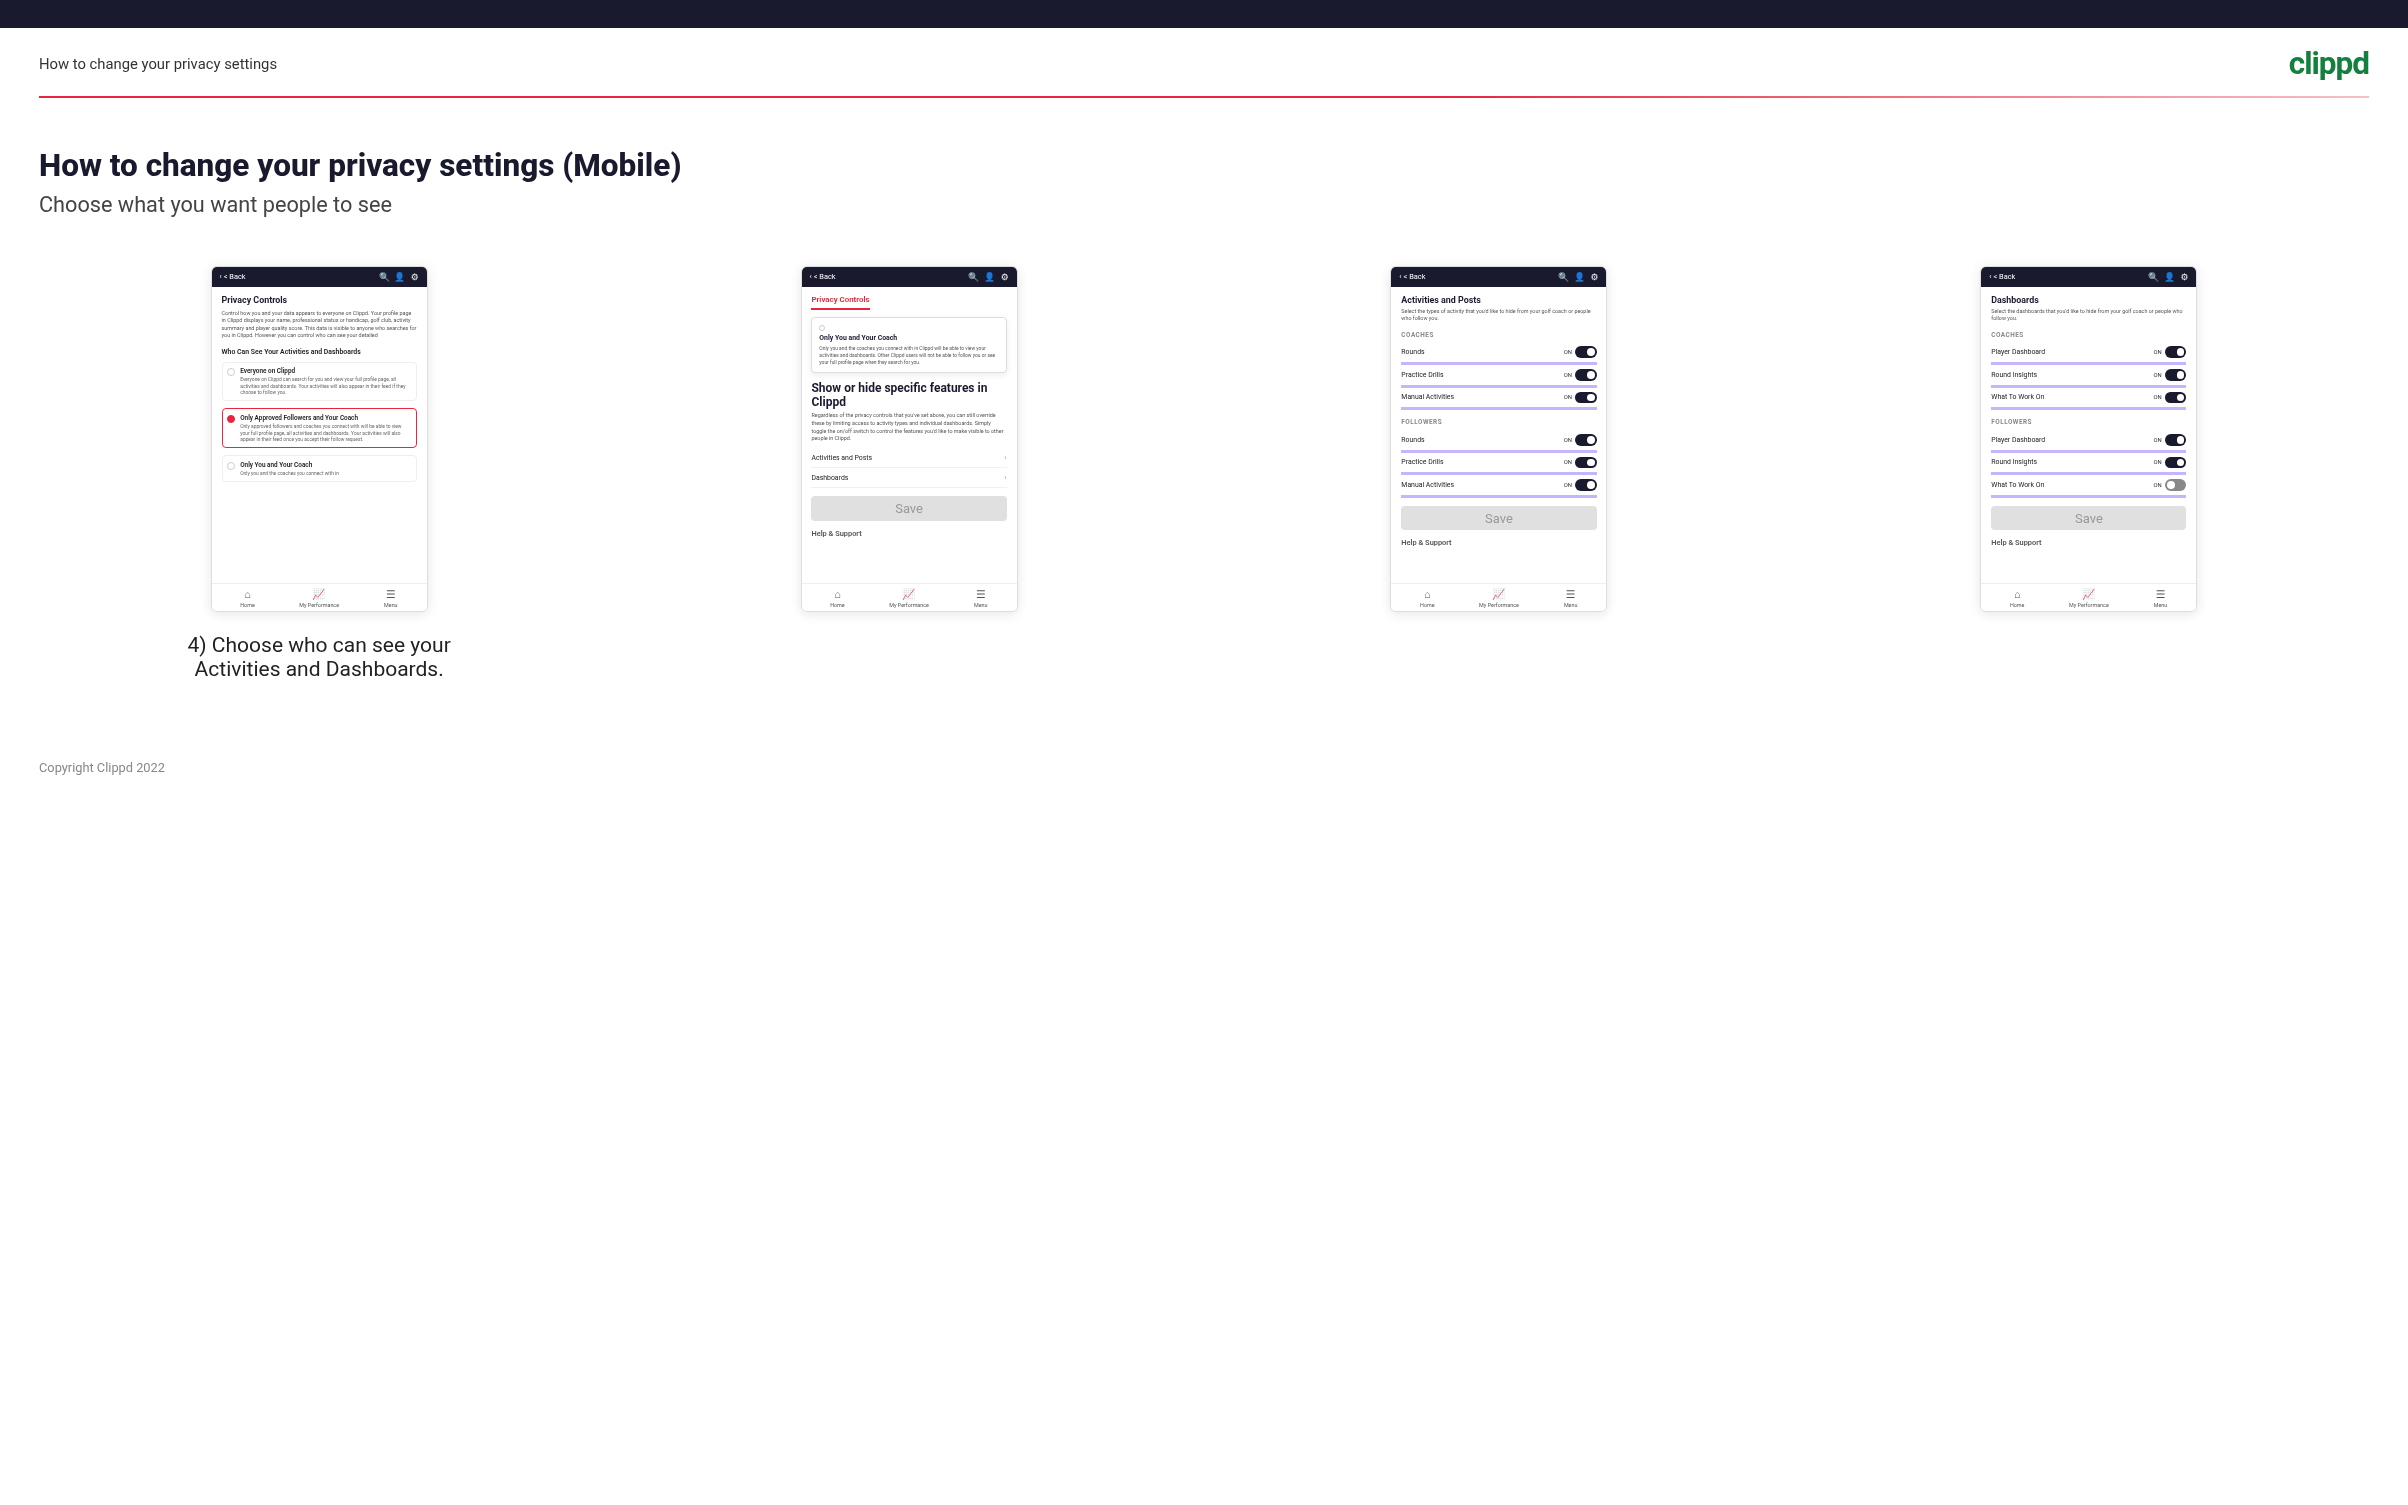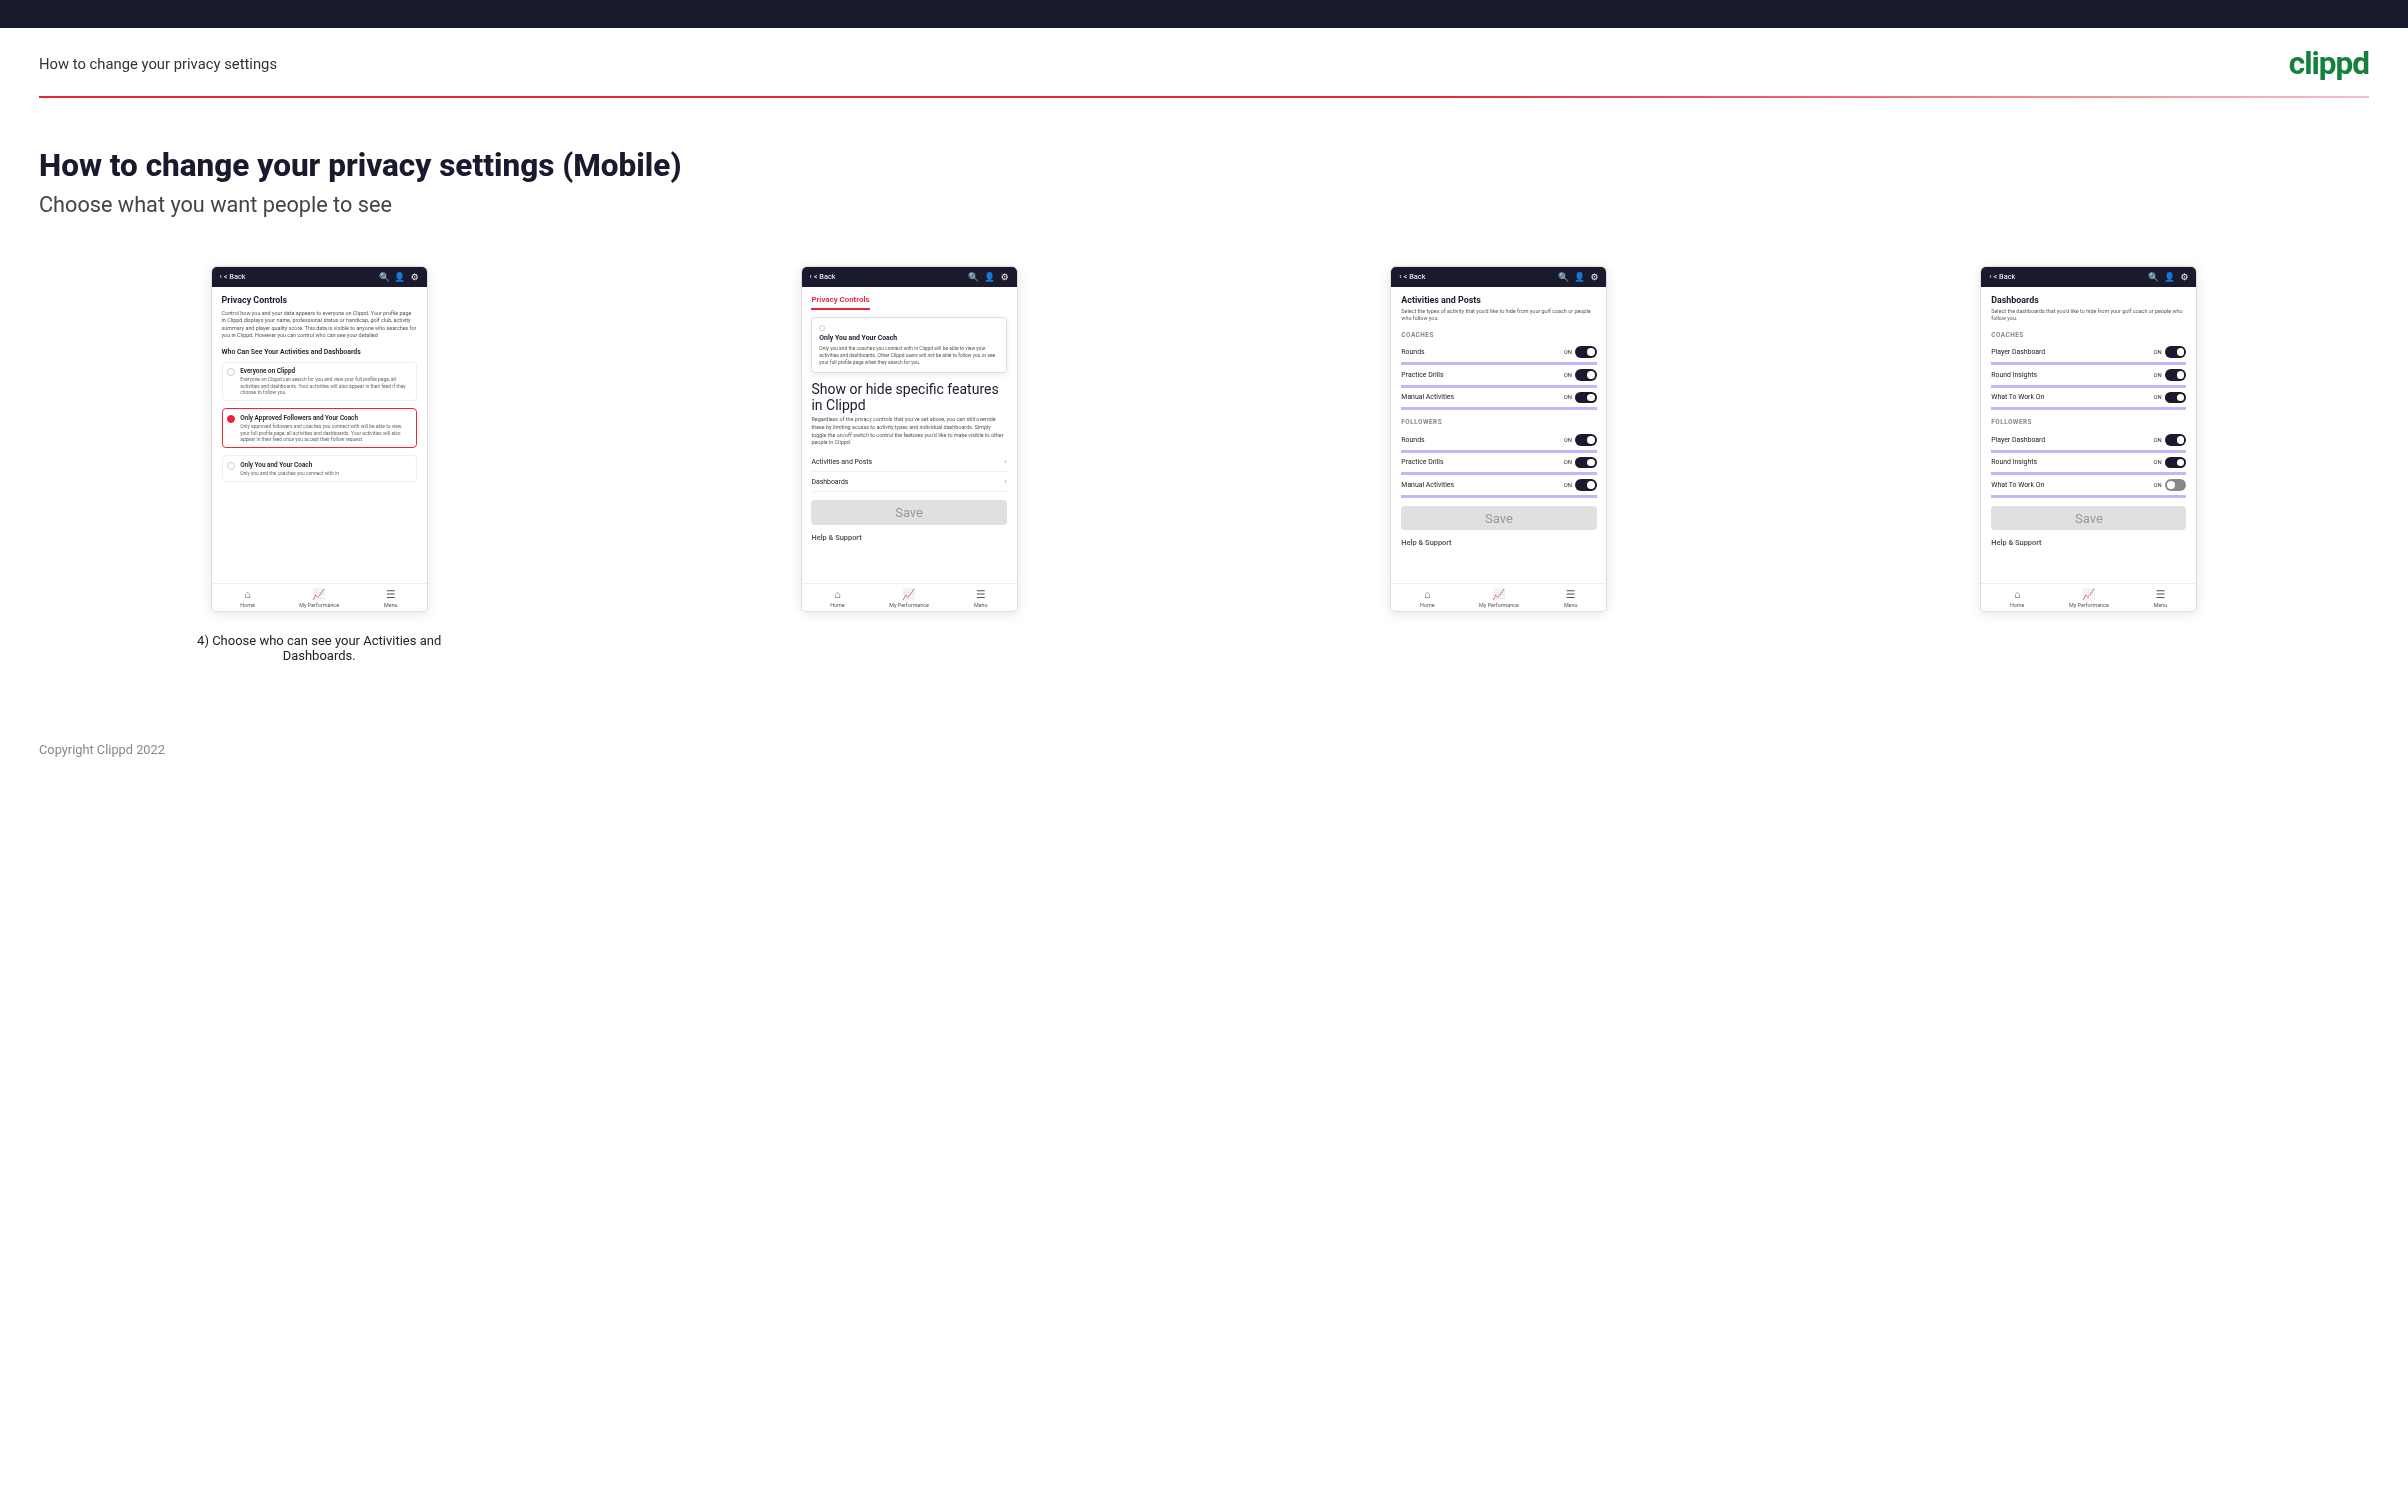--- a/index.html
+++ b/index.html
@@ -68,21 +68,21 @@
 
     .screenshot-group {
       display: flex;
       flex-direction: column;
       align-items: center;
       flex: 1;
     }
 
     .caption {
       text-align: center;
-      font-size: 13px;
+      font-size: 21px;
       font-weight: 400;
       color: #222;
       margin-top: 21.7px;
       max-width: 276px;
     }
 
     
     .phone {
       width: 217px;
       border: 1.5px solid #ddd;
@@ -230,22 +230,22 @@
       line-height: 1.4;
     }
     .tooltip-radio {
       display: flex;
       align-items: center;
       gap: 3.9px;
       margin-bottom: 3px;
     }
 
     .section-title {
-      font-size: 14px;
-      font-weight: 400;
+      font-size: 12px;
+      font-weight: 700;
       color: #1a1a2e;
       margin: 7.9px 0 3.9px 0;
     }
     .section-desc {
       font-size: 5.4px;
       color: #555;
       line-height: 1.4;
       margin-bottom: 5.9px;
     }
     .menu-row {

